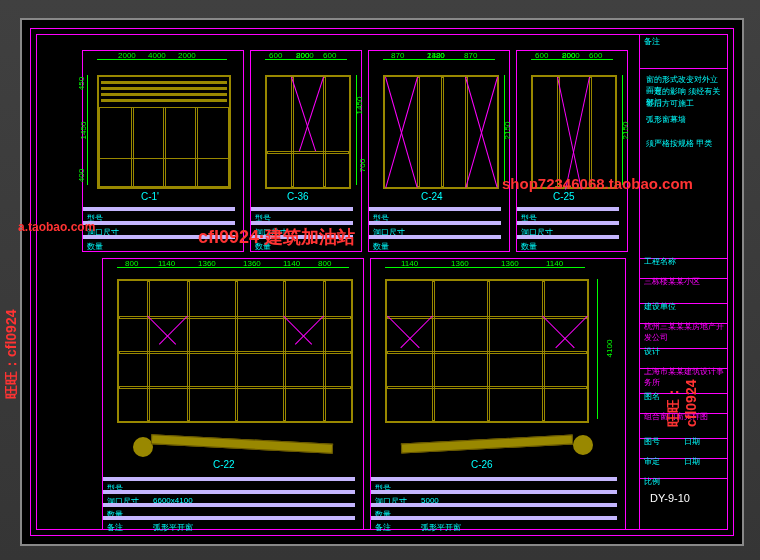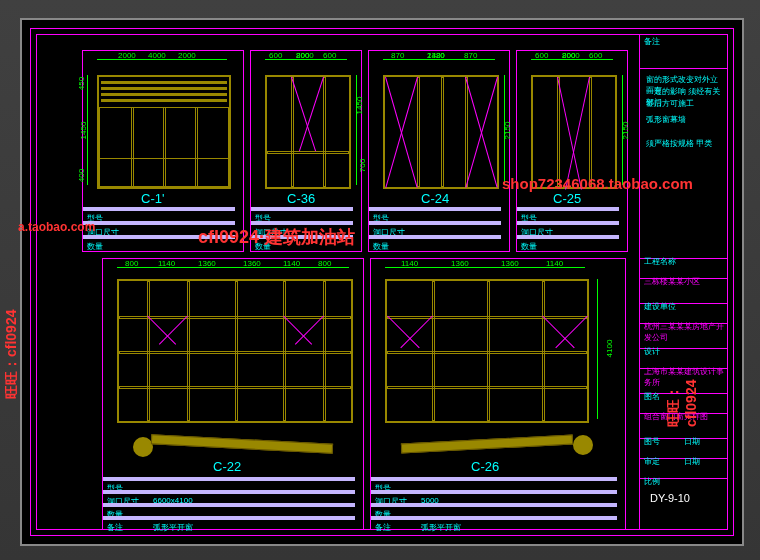--- a/index.html
+++ b/index.html
@@ -8,21 +8,21 @@
 .border-outer{position:absolute;inset:8px;border:1px solid #ff00ff}
 .border-inner{position:absolute;inset:14px;border:1px solid #ff00ff}
 .panel{position:absolute;border:1px solid #ff00ff}
 .win{position:absolute;border:2px solid #998800}
 .slat{position:absolute;left:2px;right:2px;height:3px;background:#998800}
 .grid{position:absolute;border:1px solid #998800}
 .diag{position:absolute;width:1px;background:#ff00ff;transform-origin:top}
 .dim{position:absolute;color:#00ff00;font-size:8px;white-space:nowrap}
 .dim-line{position:absolute;background:#00ff00;height:1px}
 .dim-v{position:absolute;background:#00ff00;width:1px}
-.label{position:absolute;color:#00ffff;font-size:13px}
+.label{position:absolute;color:#00ffff;font-size:10px}
 .txt{position:absolute;color:#ff00ff;font-size:8px}
 .txt-c{position:absolute;color:#00ffff;font-size:8px}
 .info-row{position:absolute;border-top:4px solid #c4b5fd;height:14px;left:0;right:8px}
 .info-cell{position:absolute;color:#00ffff;font-size:8px;top:2px}
 .red-txt{position:absolute;color:#ff3333;font-size:14px;font-weight:bold;transform-origin:left}
 .circle{position:absolute;border:2px solid #998800;border-radius:50%;background:#998800}
 .bar{position:absolute;height:8px;background:#998800;border:1px solid #665500}
 .title-block{position:absolute;right:14px;top:14px;bottom:14px;width:88px;border-left:1px solid #ff00ff}
 .tb-row{position:absolute;left:0;right:0;border-bottom:1px solid #ff00ff;color:#fff;font-size:7px;padding:2px}
 .cut-l{position:absolute;left:0;width:22px;background:#000;border-right:1px solid #ff00ff}

